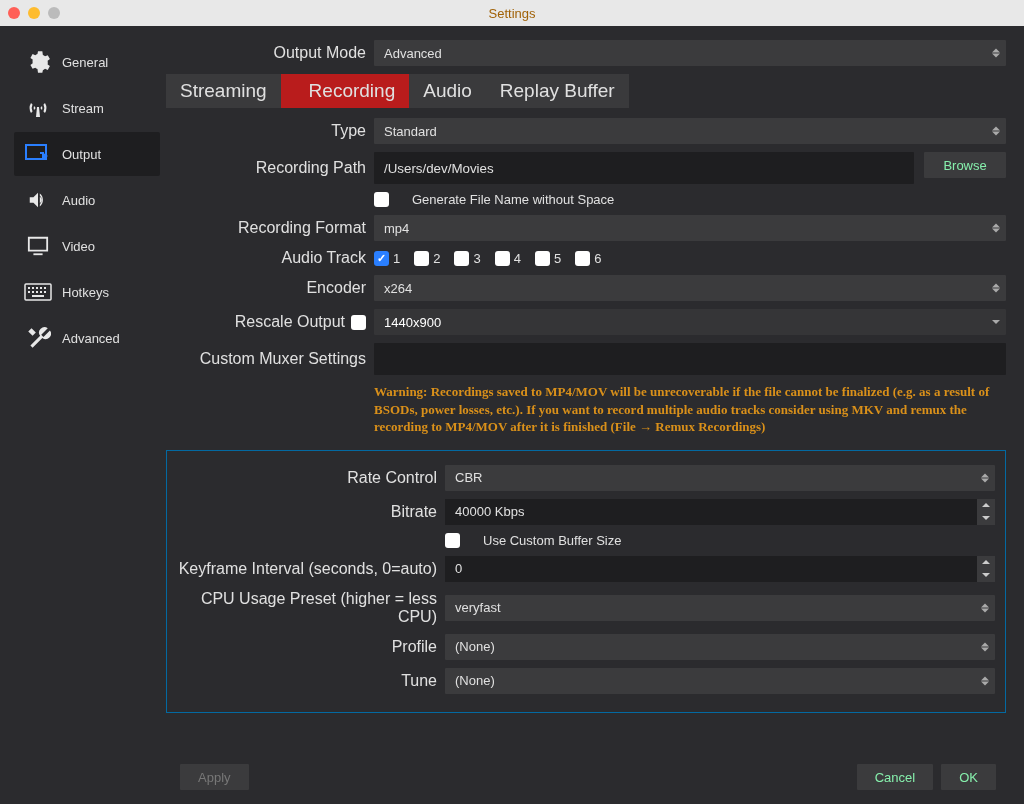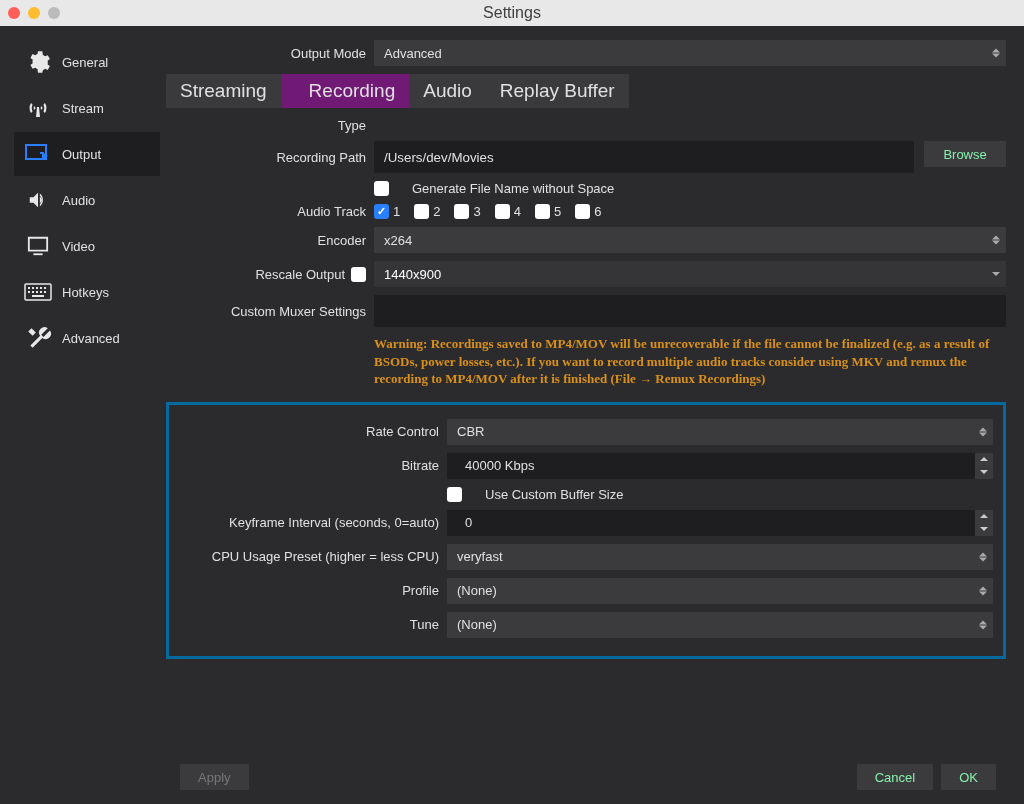--- a/index.html
+++ b/index.html
@@ -4,72 +4,72 @@
 <style>
 * { box-sizing: border-box; margin: 0; padding: 0; font-family: -apple-system, BlinkMacSystemFont, "Segoe UI", sans-serif; }
 body { background: #2b2b2e; color: #e0e0e0; width: 1024px; height: 804px; overflow: hidden; font-size: 13px; }
 
 .titlebar { height: 26px; background: #e8e8e8; display: flex; align-items: center; padding: 0 8px; position: relative; }
 .traffic-lights { display: flex; gap: 8px; }
 .tl { width: 12px; height: 12px; border-radius: 50%; }
 .tl.red { background: #ff5f57; }
 .tl.yellow { background: #febc2e; }
 .tl.green { background: #bbb; }
-.titlebar .title { position: absolute; left: 50%; transform: translateX(-50%); color: #404040; font-size: 16px; }
+.titlebar .title { position: absolute; left: 50%; transform: translateX(-50%); color: #a16207; font-size: 13px; }
 
 .window-body { display: flex; height: calc(100% - 26px); background: #2b2b2e; }
 
 .sidebar { width: 160px; padding: 14px 0 14px 14px; display: flex; flex-direction: column; gap: 2px; }
 .sidebar-item { display: flex; align-items: center; gap: 10px; padding: 10px 10px; color: #e0e0e0; border-radius: 2px; cursor: pointer; }
 .sidebar-item.active { background: #1e1e20; }
 .sidebar-item .ico { width: 28px; height: 24px; display: inline-flex; align-items: center; justify-content: center; }
 .sidebar-item .ico svg { fill: #e8e8e8; }
 .sidebar-item.active .ico svg { fill: #2a7fff; }
 
 .main { flex: 1; padding: 14px 14px 0 6px; display: flex; flex-direction: column; overflow: hidden; }
 
 .row { display: flex; align-items: center; margin-bottom: 8px; gap: 8px; }
-.label { width: 200px; text-align: right; color: #e0e0e0; font-size: 13px; }
+.label { width: 200px; text-align: right; color: #e0e0e0; font-size: 16px; }
 .label.wide { width: 260px; }
 .field { flex: 1; }
 
 .select { position: relative; background: #3b3b3d; height: 26px; display: flex; align-items: center; padding: 0 24px 0 10px; border-radius: 1px; color: #e0e0e0; }
 .select.disabled { background: #353537; color: #ffffff; }
 .select .chev { position: absolute; right: 6px; top: 50%; transform: translateY(-50%); display: flex; flex-direction: column; gap: 1px; }
 .select .chev::before { content: ""; border-left: 4px solid transparent; border-right: 4px solid transparent; border-bottom: 4px solid #aaa; }
 .select .chev::after { content: ""; border-left: 4px solid transparent; border-right: 4px solid transparent; border-top: 4px solid #aaa; }
 .select .chev.single::before { display: none; }
 .select .chev.single::after { border-top-color: #aaa; }
 
 .textinput { background: #1e1e20; height: 26px; padding: 16px 10px; color: #e0e0e0; border: none; border-radius: 1px; width: 100%; }
 .textinput::placeholder { color: #8a8a8c; }
 
 .tabs { display: flex; margin-top: 8px; margin-bottom: 10px; }
 .tab { padding: 6px 14px; background: #3a3a3c; color: #e0e0e0; cursor: pointer; font-size: 19px; }
-.tab.active { background: #701a75; padding-left: 28px; }
+.tab.active { background: #b91c1c; padding-left: 28px; }
 
 .checkbox { width: 15px; height: 15px; background: #fff; border-radius: 3px; display: inline-flex; align-items: center; justify-content: center; flex-shrink: 0; }
 .checkbox.checked { background: #2a7fff; }
 .checkbox.checked::after { content: "✓"; color: #fff; font-size: 11px; font-weight: bold; }
 .cb-row { display: flex; align-items: center; gap: 23px; }
 .cb-label { color: #e0e0e0; }
 
 .track-list { display: flex; gap: 14px; align-items: center; }
 .track-list .cb-row { gap: 4px; }
 
 .btn { background: #3b3b3d; color: #86efac; border: none; padding: 6px 18px; height: 26px; cursor: pointer; font-size: 13px; border-radius: 1px; }
 .btn.disabled { color: #777; }
 
 .warning { color: #d9901a; font-weight: 600; font-size: 13px; line-height: 1.35; padding-left: 208px; margin: 6px 0 14px; font-family: Liberation Serif, serif; }
 
-.encoder-box { border: 3px solid #0369a1; padding: 14px 10px 10px; margin-top: 2px; }
+.encoder-box { border: 1px solid #0369a1; padding: 14px 10px 10px; margin-top: 2px; }
 .encoder-box .row .label { width: 260px; }
 
 .spinbox { display: flex; background: #1e1e20; height: 26px; width: 100%; }
-.spinbox input { flex: 1; background: transparent; border: none; color: #e0e0e0; padding: 0 10px; font-size: 13px; margin-left: 8px; }
+.spinbox input { flex: 1; background: transparent; border: none; color: #e0e0e0; padding: 0 10px; font-size: 13px; }
 .spinbox .spin { width: 18px; background: #3b3b3d; display: flex; flex-direction: column; }
 .spinbox .spin .up, .spinbox .spin .down { flex: 1; display: flex; align-items: center; justify-content: center; cursor: pointer; }
 .spinbox .spin .up::after { content: ""; border-left: 4px solid transparent; border-right: 4px solid transparent; border-bottom: 4px solid #ccc; }
 .spinbox .spin .down::after { content: ""; border-left: 4px solid transparent; border-right: 4px solid transparent; border-top: 4px solid #ccc; }
 
 .footer { display: flex; justify-content: space-between; padding: 14px; margin-top: auto; align-items: flex-end; }
 .footer .right { display: flex; gap: 8px; }
 
 .scroll-area { overflow-y: auto; flex: 1; padding-right: 4px; }
 .scroll-area::-webkit-scrollbar { width: 8px; }
@@ -178,38 +178,53 @@
 
       <div class="tabs">
         <div class="tab">Streaming</div>
         <div class="tab active">Recording</div>
         <div class="tab">Audio</div>
         <div class="tab">Replay Buffer</div>
       </div>
 
       <div class="row">
         <div class="label">Type</div>
+        <div class="field">
+          <div class="select">
+            <span>Standard</span>
+            <span class="chev"></span>
+          </div>
+        </div>
       </div>
 
       <div class="row">
         <div class="label">Recording Path</div>
         <div class="field" style="display:flex;gap:10px;">
           <input class="textinput" value="/Users/dev/Movies" style="">
           <button class="btn" style="width:90px;">Browse</button>
         </div>
       </div>
 
       <div class="row">
         <div class="label"></div>
         <div class="field cb-row">
           <span class="checkbox"></span>
           <span class="cb-label">Generate File Name without Space</span>
         </div>
       </div>
 
+      <div class="row">
+        <div class="label">Recording Format</div>
+        <div class="field">
+          <div class="select">
+            <span>mp4</span>
+            <span class="chev"></span>
+          </div>
+        </div>
+      </div>
 
       <div class="row">
         <div class="label">Audio Track</div>
         <div class="field track-list">
           <div class="cb-row">
               <span class="checkbox checked"></span>
               <span>1</span>
             </div>
           <div class="cb-row">
               <span class="checkbox"></span>

